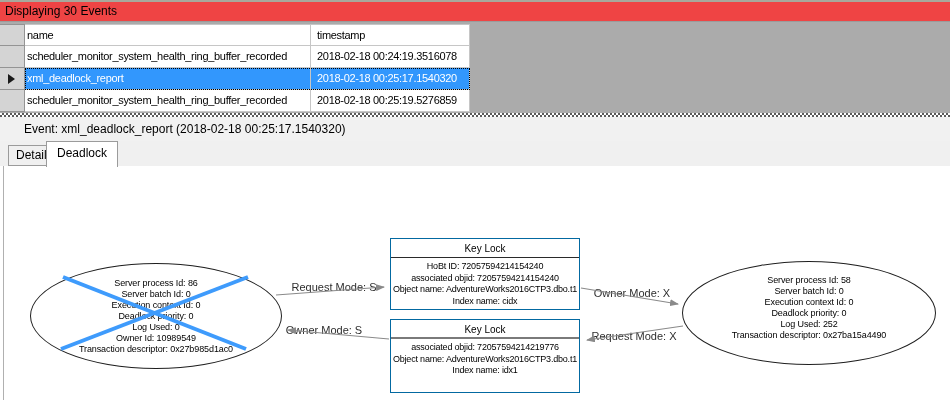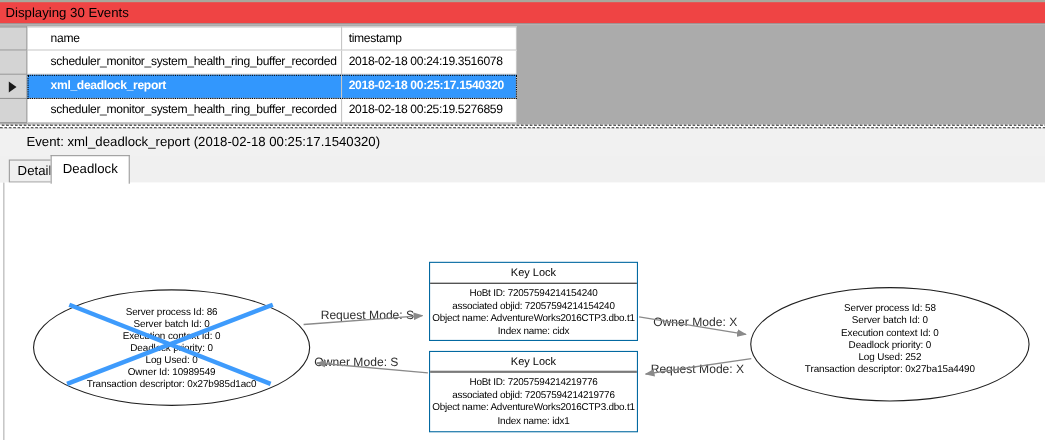--- a/index.html
+++ b/index.html
@@ -25,24 +25,24 @@
   .grid-area {
     position:absolute; left:0; top:22px; width:950px; height:91px;
     background:#ABABAB;
   }
   .cell {
     position:absolute; height:22px; background:#fff;
     border-right:1px solid #C6C6C6; border-bottom:1px solid #C6C6C6;
     font-size:11px; letter-spacing:-0.3px; line-height:21px;
     white-space:nowrap; overflow:hidden;
   }
-  .col-name { left:25px; width:286px; padding-left:21px; }
+  .col-name { left:25px; width:286px; padding-left:2px; }
   .col-ts   { left:311px; width:159px; padding-left:6px; }
   .hdr { top:2px; border-top:1px solid #C6C6C6; }
-  .r1 { top:24px; } .r2 { top:46px;font-weight:bold; } .r3 { top:68px; }
+  .r1 { top:24px; } .r2 { top:46px; } .r3 { top:68px; }
   .sel {
     left:0; width:25px; background:#D4D4D4;
     border-right:1px solid #949494; border-bottom:1px solid #949494;
   }
   .sel.hdr { border-top:1px solid #949494; }
   .selected-cell { background:#3297FD; color:#fff; }
   .focus-rect {
     position:absolute; left:25px; top:46px; width:445px; height:22px;
     border:1px dotted #000; pointer-events:none;
   }
@@ -198,21 +198,20 @@
     <div>HoBt ID: 72057594214154240</div>
     <div>associated objid: 72057594214154240</div>
     <div>Object name: AdventureWorks2016CTP3.dbo.t1</div>
     <div>Index name: cidx</div>
   </div>
 </div>
 
 <div class="lock-box lock-bottom">
   <div class="lock-title">Key Lock</div>
   <div class="lock-body">
-    <div>HoBt ID: 72057594214219776</div>
     <div>associated objid: 72057594214219776</div>
     <div>Object name: AdventureWorks2016CTP3.dbo.t1</div>
     <div>Index name: idx1</div>
   </div>
 </div>
 
 <div class="edge-label lbl-request-s">Request Mode: S</div>
 <div class="edge-label lbl-owner-s">Owner Mode: S</div>
 <div class="edge-label lbl-owner-x">Owner Mode: X</div>
 <div class="edge-label lbl-request-x">Request Mode: X</div>

